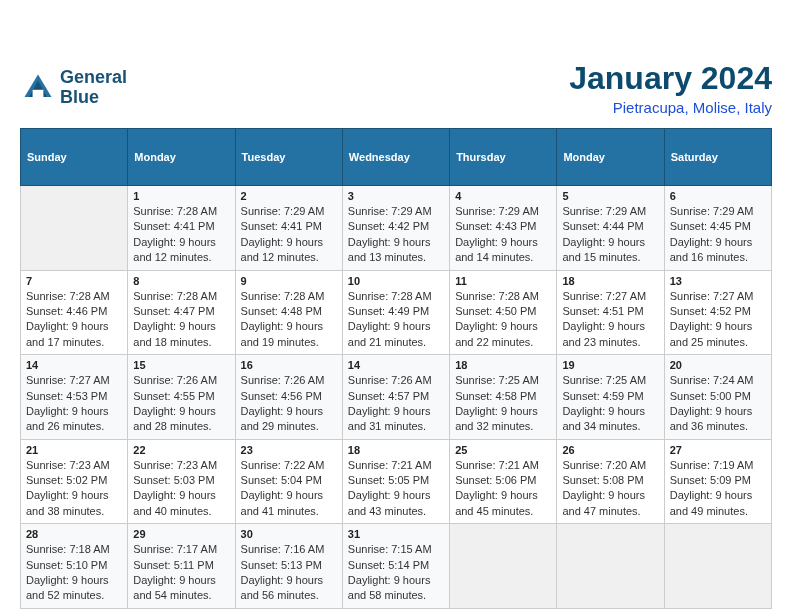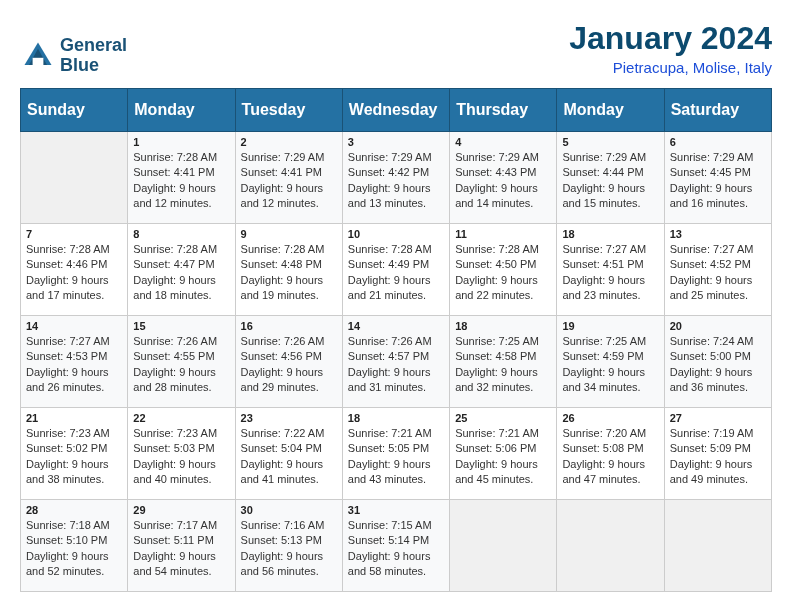--- a/index.html
+++ b/index.html
@@ -13,22 +13,23 @@
     .page {
       width: 792px;
       height: 612px;
       padding: 20px;
       display: flex;
       flex-direction: column;
     }
     .header {
       display: flex;
       justify-content: space-between;
-      align-items: flex-end;
+      align-items: center;
       margin-bottom: 12px;
+      margin-top: 40px;
     }
     .logo {
       display: flex;
       align-items: center;
       gap: 4px;
     }
     .logo-text {
       font-size: 18px;
       font-weight: bold;
       color: #1a5276;
@@ -55,23 +56,23 @@
       margin-top: 2px;
     }
     .calendar-table {
       width: 100%;
       border-collapse: collapse;
       flex: 1;
     }
     .calendar-table thead tr th {
       background: #2471a3;
       color: #fff;
-      font-size: 16px;
-      font-weight: bold;
-      padding: 12px 6px;
+      font-size: 11px;
+      font-weight: bold;
+      padding: 22px 6px;
       border: 1px solid #1a5276;
       text-align: left;
     }
     .calendar-table tbody tr td {
       border: 1px solid #ccc;
       vertical-align: top;
       padding: 4px 5px;
       font-size: 9.5px;
       color: #222;
       background: #fff;

